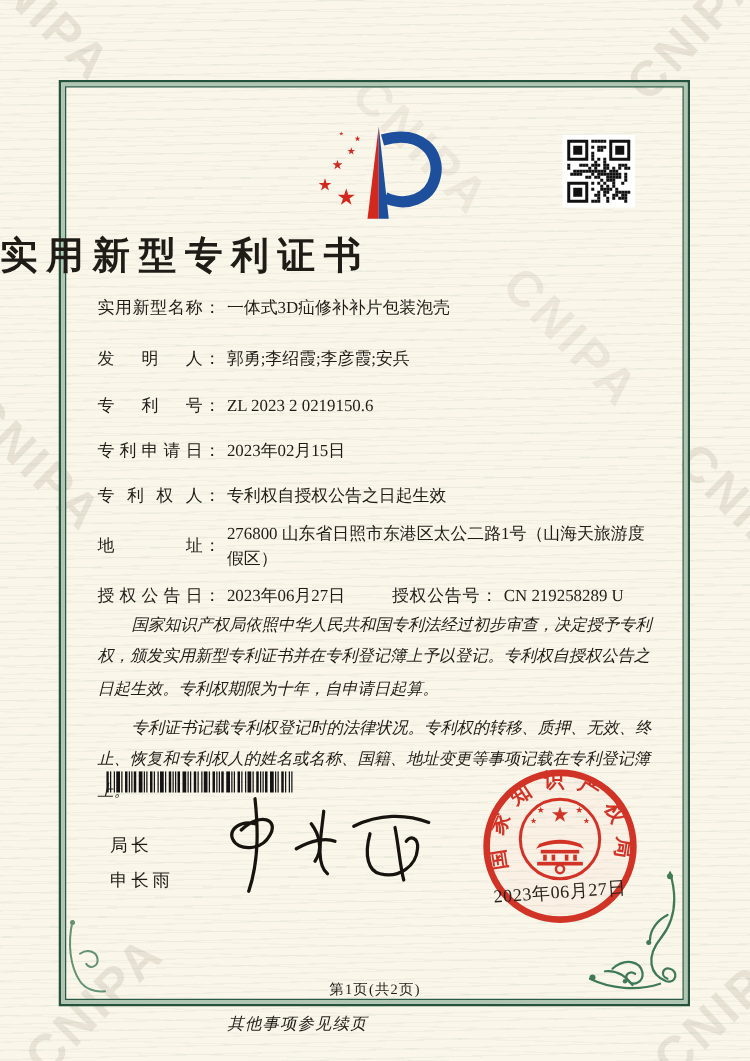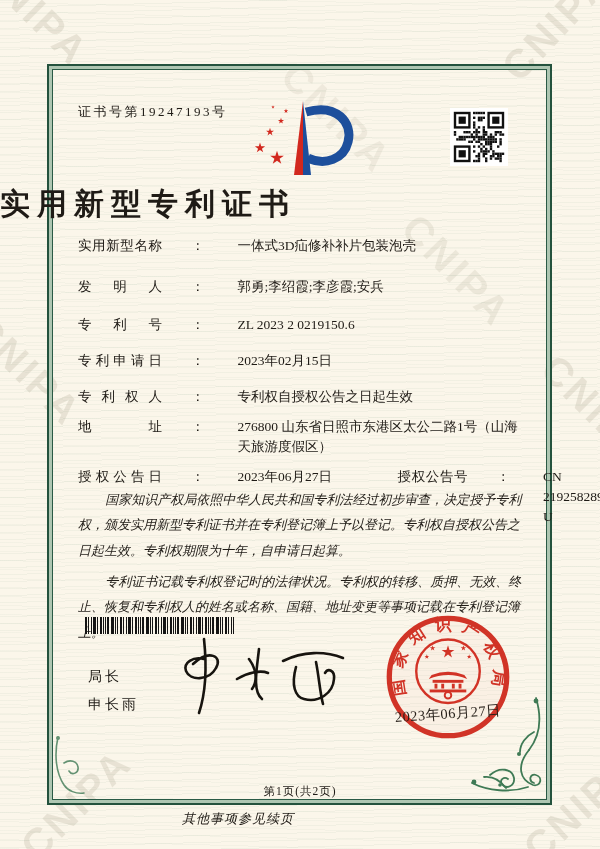--- a/index.html
+++ b/index.html
@@ -19,21 +19,21 @@
   .frame .band{position:absolute;inset:0;border:3px solid #aec6b2;}
   .frame .inner{position:absolute;inset:3px;border:1px solid #2a5a45;}
   
   .cert-no{position:absolute;left:78px;top:103px;font-size:13px;letter-spacing:2.5px;}
   .logo{position:absolute;left:237px;top:97px;}
   .qr-box{position:absolute;left:450px;top:108px;width:58px;height:58px;background:#fff;}
   .title{position:absolute;left:0;top:184px;width:600px;text-align:left;
          font-size:30px;font-weight:bold;letter-spacing:7px;}
   
   .fields{position:absolute;left:78px;top:236px;width:442px;font-size:13.5px;line-height:20px;}
-  .frow{display:flex;align-items:flex-start;gap:28px;}
+  .frow{display:flex;align-items:center;}
   .flabel{display:inline-block;width:84px;text-align:justify;text-align-last:justify;flex:none;}
   .fcolon{flex:none;padding:0 5px 0 1px;}
   .fvalue{flex:1;}
   .mb21{margin-bottom:21px}.mb18{margin-bottom:18px}.mb16{margin-bottom:16px}
   .mb10{margin-bottom:10px}.mb0{margin-bottom:0}
   .pair2{margin-left:24px;}
   .pair2 .flabel{width:70px;}
   
   .paras{position:absolute;left:78px;top:487px;width:446px;font-size:13px;line-height:1.95;
          font-style:italic;}
@@ -67,21 +67,20 @@
   <div class="wm" style="left:-42px;top:348px;transform:rotate(45deg)">CNIPA</div>
   <div class="wm" style="left:528px;top:388px;transform:rotate(45deg)">CNIPA</div>
   <div class="wm" style="left:8px;top:782px;transform:rotate(-45deg)">CNIPA</div>
   <div class="wm" style="left:512px;top:785px;transform:rotate(-43deg)">CNIPA</div>
 
   <div class="frame">
     <div class="band"></div>
     <div class="inner"></div>
   </div>
 
-  <div class="cert-no">证书号第19247193号</div>
 
   <div class="logo">
     <svg width="126" height="82" viewBox="0 0 126 82">
       <defs>
         <path id="star" d="M0,-1 L0.225,-0.31 0.95,-0.31 0.36,0.12 0.59,0.81 0,0.38 -0.59,0.81 -0.36,0.12 -0.95,-0.31 -0.225,-0.31 Z"></path>
       </defs>
       <g>
         <polygon points="66,4 57,78 66,78" fill="#d2281e"></polygon>
         <polygon points="66,4 66,78 74,78" fill="#1d4f9c"></polygon>
       </g>

